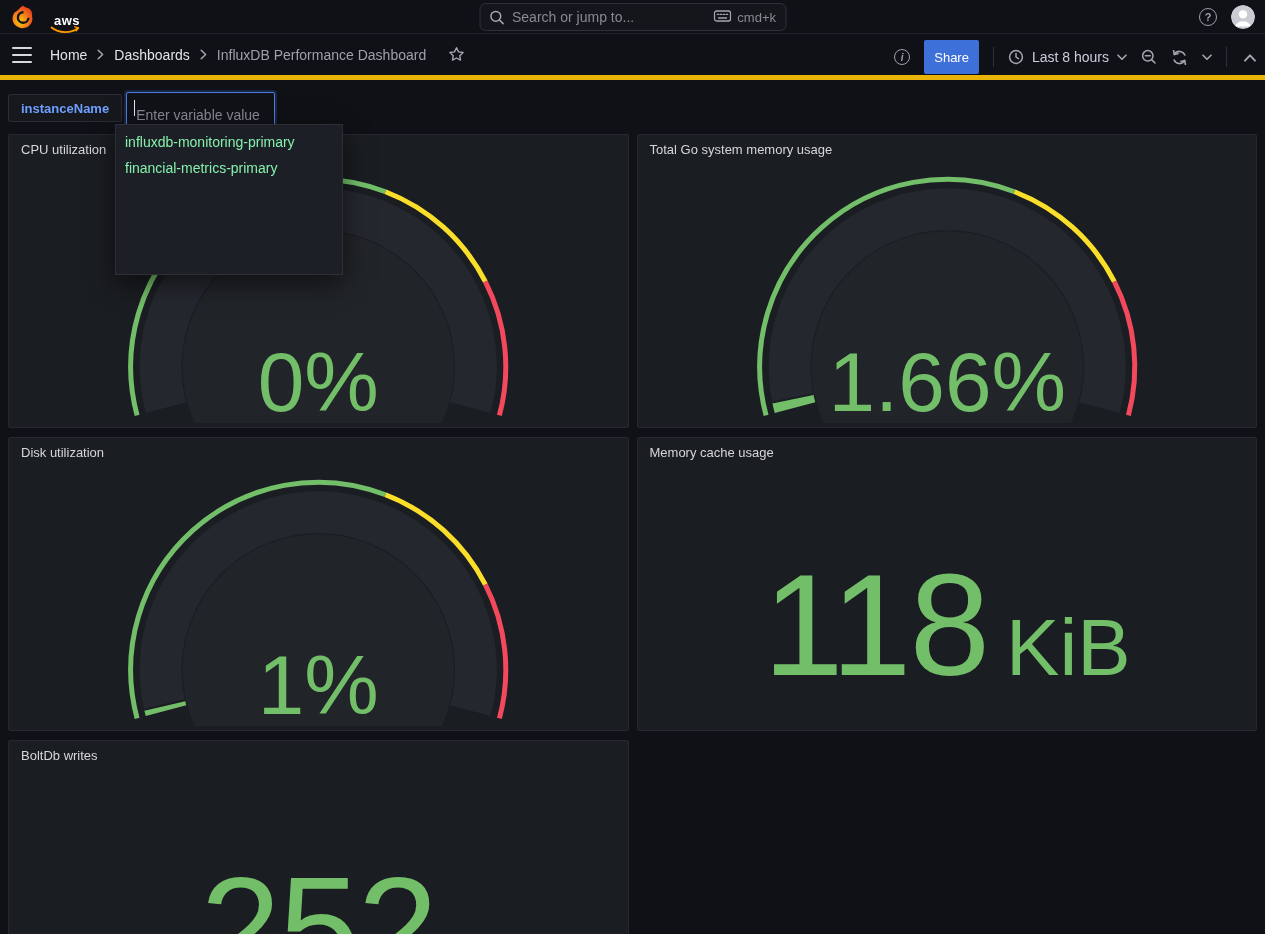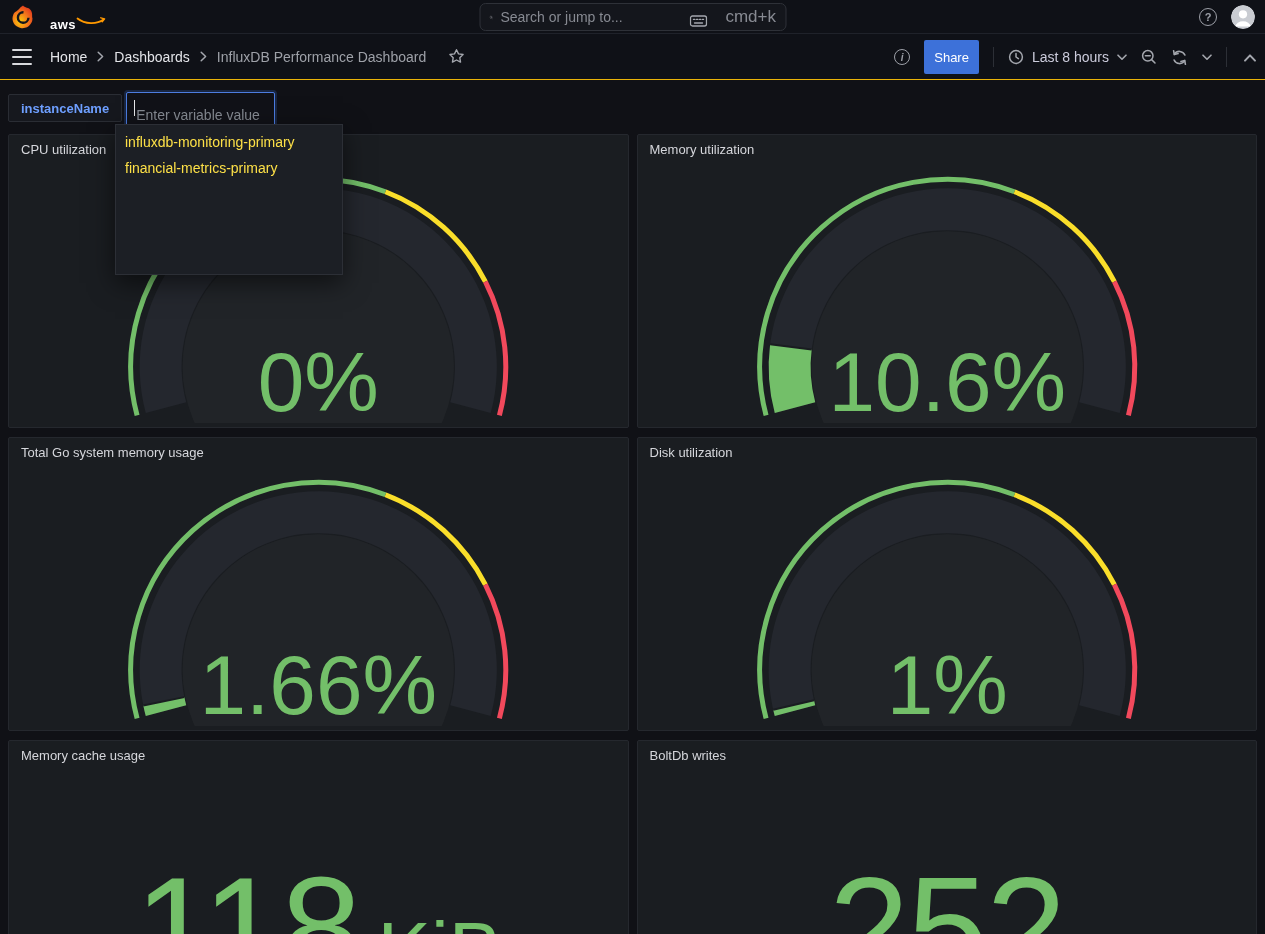--- a/index.html
+++ b/index.html
@@ -5,39 +5,39 @@
   * { margin:0; padding:0; box-sizing:border-box; }
   html,body { width:1265px; height:934px; overflow:hidden; background:#101116;
     font-family:"Liberation Sans", sans-serif; color:#D5D6DB; }
   body { position:relative; }
 
   
   .topbar { height:34px; background:#0f1117; border-bottom:1px solid #1f222a;
     display:flex; align-items:center; position:relative; }
   .brand { display:flex; align-items:center; gap:14px; padding-left:10px; }
   .grafana-logo { width:26px; height:26px; display:block; }
-  .aws-logo { display:flex; align-items:flex-start; line-height:1; margin-top:15px; }
+  .aws-logo { display:flex; flex-direction:column; align-items:flex-end; line-height:1; margin-top:15px; }
   .aws-text { color:#fff; font-weight:bold; font-size:13px; letter-spacing:.5px; }
   .aws-smile { margin-top:-1px; }
 
   .search-box { position:absolute; left:50%; top:3px; transform:translateX(-50%);
     width:307px; height:28px; background:#14161c; border:1px solid #2e3138; border-radius:6px;
     display:flex; align-items:center; padding:0 9px; gap:8px; }
   .search-box input { flex:1; background:transparent; border:none; outline:none;
     color:#eab308; font-size:14px; font-family:inherit; }
   .search-box input::placeholder { color:#878a92; }
-  .search-kbd { display:flex; align-items:flex-end; gap:18px; color:#878a92; font-size:17px; white-space:nowrap; }
+  .search-kbd { display:flex; align-items:flex-start; gap:6px; color:#878a92; font-size:13px; white-space:nowrap; }
 
   .topbar-right { position:absolute; right:10px; top:0; height:34px; display:flex; align-items:center; gap:14px; }
   .help-icon { width:18px; height:18px; border:1.4px solid #9da0a8; border-radius:50%;
     color:#9da0a8; font-size:11px; font-weight:bold; display:flex; align-items:center; justify-content:center; }
   .avatar { width:24px; height:24px; border-radius:50%; overflow:hidden; display:block; }
 
   
-  .navbar { height:46px; background:#0f1117; border-bottom:1px solid #eab308;
+  .navbar { height:46px; background:#0f1117; border-bottom:5px solid #eab308;
     display:flex; align-items:center; position:relative; padding-left:12px; }
   .hamburger { width:20px; height:16px; display:flex; flex-direction:column; justify-content:space-between; cursor:pointer; margin-right:18px; }
   .hamburger span { display:block; height:2px; background:#d8d9dd; border-radius:1px; }
   .crumbs { display:flex; align-items:center; gap:10px; font-size:14px; }
   .crumb { color:#E3E4E8; font-weight:500; }
   .crumb.current { color:#9EA1A8; font-weight:400; }
   .crumb-sep { display:flex; align-items:center; }
   .star-btn { margin-left:12px; display:flex; align-items:center; }
 
   .navbar-right { position:absolute; right:8px; top:0; height:46px; display:flex; align-items:center; gap:14px; }
@@ -59,21 +59,21 @@
   .var-input-wrap { position:relative; margin-left:4px; }
   .var-input { width:149px; height:46px; background:#111218; border:1px solid #4C7CE0; border-radius:2px;
     box-shadow:0 0 0 2px rgba(61,113,217,.22); color:#d8d9dd; font-size:14px; font-family:inherit;
     padding:0 8px 0 9px; outline:none; }
   .var-input::placeholder { color:#868b93; }
   .fake-caret { position:absolute; left:8px; top:8px; width:1px; height:16px; background:#e6e7ea; }
 
   .var-dropdown { position:absolute; left:115px; top:124px; width:228px; height:151px;
     background:#1c1f25; border:1px solid #2c2f36; box-shadow:0 8px 24px rgba(0,0,0,.55);
     z-index:30; padding-top:4px; }
-  .var-option { padding:5px 9px; font-size:14px; color:#fde047; cursor:pointer; white-space:nowrap; }
+  .var-option { padding:5px 9px; font-size:14px; color:#86efac; cursor:pointer; white-space:nowrap; }
 
   
   .grid { padding:0 8px; display:grid; grid-template-columns:1fr 1fr; gap:9px 8px; grid-auto-rows:294px; }
   .panel { background:#1A1D21; border:1px solid #25282e; border-radius:2px; overflow:hidden; position:relative; }
   .panel-title { display:block; padding:7px 12px 4px; font-size:13px; font-weight:500; color:#D5D6DB; cursor:pointer; white-space:nowrap; }
   .panel-body { position:absolute; left:0; right:0; top:30px; bottom:0; display:flex; align-items:flex-start; justify-content:center; }
   .panel-body svg.gauge { display:block; }
 
   .stat-body { align-items:center; }
   .stat-wrap { display:flex; align-items:baseline; gap:18px; color:#73BF69; transform:translateY(26px); }
@@ -228,35 +228,20 @@
           <path d="M 137.09927709425676 248.32860907335115 A 179 179 0 1 1 482.90072290574324 248.3286090733512 L 442.33183820160235 237.45820917904535 A 137 137 0 1 0 177.66816179839762 237.4582091790453 Z" fill="#24272E"></path>
           <circle cx="310" cy="202" r="136" fill="rgba(204,204,220,0.045)"></circle>
           <path d="M 128.40594465765514 250.65798047927382 A 188 188 0 0 1 377.37317451451645 26.486879818526063" fill="none" stroke="#73BF69" stroke-width="5"></path>
           <path d="M 377.37317451451645 26.486879818526063 A 188 188 0 0 1 477.50922654741316 116.64978604896521" fill="none" stroke="#FADE2A" stroke-width="5"></path>
           <path d="M 477.50922654741316 116.64978604896521 A 188 188 0 0 1 491.59405534234486 250.6579804792739" fill="none" stroke="#F2495C" stroke-width="5"></path>
           <text x="310" y="246" text-anchor="middle" fill="#73BF69" font-size="84" font-weight="500" font-family="inherit">0%</text>
         </svg>
       </div>
   </div>
   <div class="panel">
-    <span class="panel-title">Memory utilization</span>
-    <div class="panel-body">
-        <svg class="gauge" width="620" height="258" viewBox="0 0 620 258">
-          <path d="M 137.09927709425676 248.32860907335115 A 179 179 0 1 1 482.90072290574324 248.3286090733512 L 442.33183820160235 237.45820917904535 A 137 137 0 1 0 177.66816179839762 237.4582091790453 Z" fill="#24272E"></path>
-          <circle cx="310" cy="202" r="136" fill="rgba(204,204,220,0.045)"></circle>
-          <path d="M 137.09927709425676 248.32860907335115 A 179 179 0 0 1 132.43505934350782 179.37939325180668 L 174.09834150871828 184.6870216508241 A 137 137 0 0 0 177.66816179839762 237.4582091790453 Z" fill="#73BF69"></path>
-          <line x1="174.09834150871828" y1="184.6870216508241" x2="132.43505934350782" y2="179.37939325180668" stroke="#1A1D21" stroke-width="2"></line>
-          <path d="M 128.40594465765514 250.65798047927382 A 188 188 0 0 1 377.37317451451645 26.486879818526063" fill="none" stroke="#73BF69" stroke-width="5"></path>
-          <path d="M 377.37317451451645 26.486879818526063 A 188 188 0 0 1 477.50922654741316 116.64978604896521" fill="none" stroke="#FADE2A" stroke-width="5"></path>
-          <path d="M 477.50922654741316 116.64978604896521 A 188 188 0 0 1 491.59405534234486 250.6579804792739" fill="none" stroke="#F2495C" stroke-width="5"></path>
-          <text x="310" y="246" text-anchor="middle" fill="#73BF69" font-size="84" font-weight="500" font-family="inherit">10.6%</text>
-        </svg>
-      </div>
-  </div>
-  <div class="panel">
     <span class="panel-title">Total Go system memory usage</span>
     <div class="panel-body">
         <svg class="gauge" width="620" height="258" viewBox="0 0 620 258">
           <path d="M 137.09927709425676 248.32860907335115 A 179 179 0 1 1 482.90072290574324 248.3286090733512 L 442.33183820160235 237.45820917904535 A 137 137 0 1 0 177.66816179839762 237.4582091790453 Z" fill="#24272E"></path>
           <circle cx="310" cy="202" r="136" fill="rgba(204,204,220,0.045)"></circle>
           <path d="M 137.09927709425676 248.32860907335115 A 179 179 0 0 1 134.60220305406665 237.72971909367783 L 175.7569933989225 229.34620958566404 A 137 137 0 0 0 177.66816179839762 237.4582091790453 Z" fill="#73BF69"></path>
           <line x1="175.7569933989225" y1="229.34620958566404" x2="134.60220305406665" y2="237.72971909367783" stroke="#1A1D21" stroke-width="2"></line>
           <path d="M 128.40594465765514 250.65798047927382 A 188 188 0 0 1 377.37317451451645 26.486879818526063" fill="none" stroke="#73BF69" stroke-width="5"></path>
           <path d="M 377.37317451451645 26.486879818526063 A 188 188 0 0 1 477.50922654741316 116.64978604896521" fill="none" stroke="#FADE2A" stroke-width="5"></path>
           <path d="M 477.50922654741316 116.64978604896521 A 188 188 0 0 1 491.59405534234486 250.6579804792739" fill="none" stroke="#F2495C" stroke-width="5"></path>

